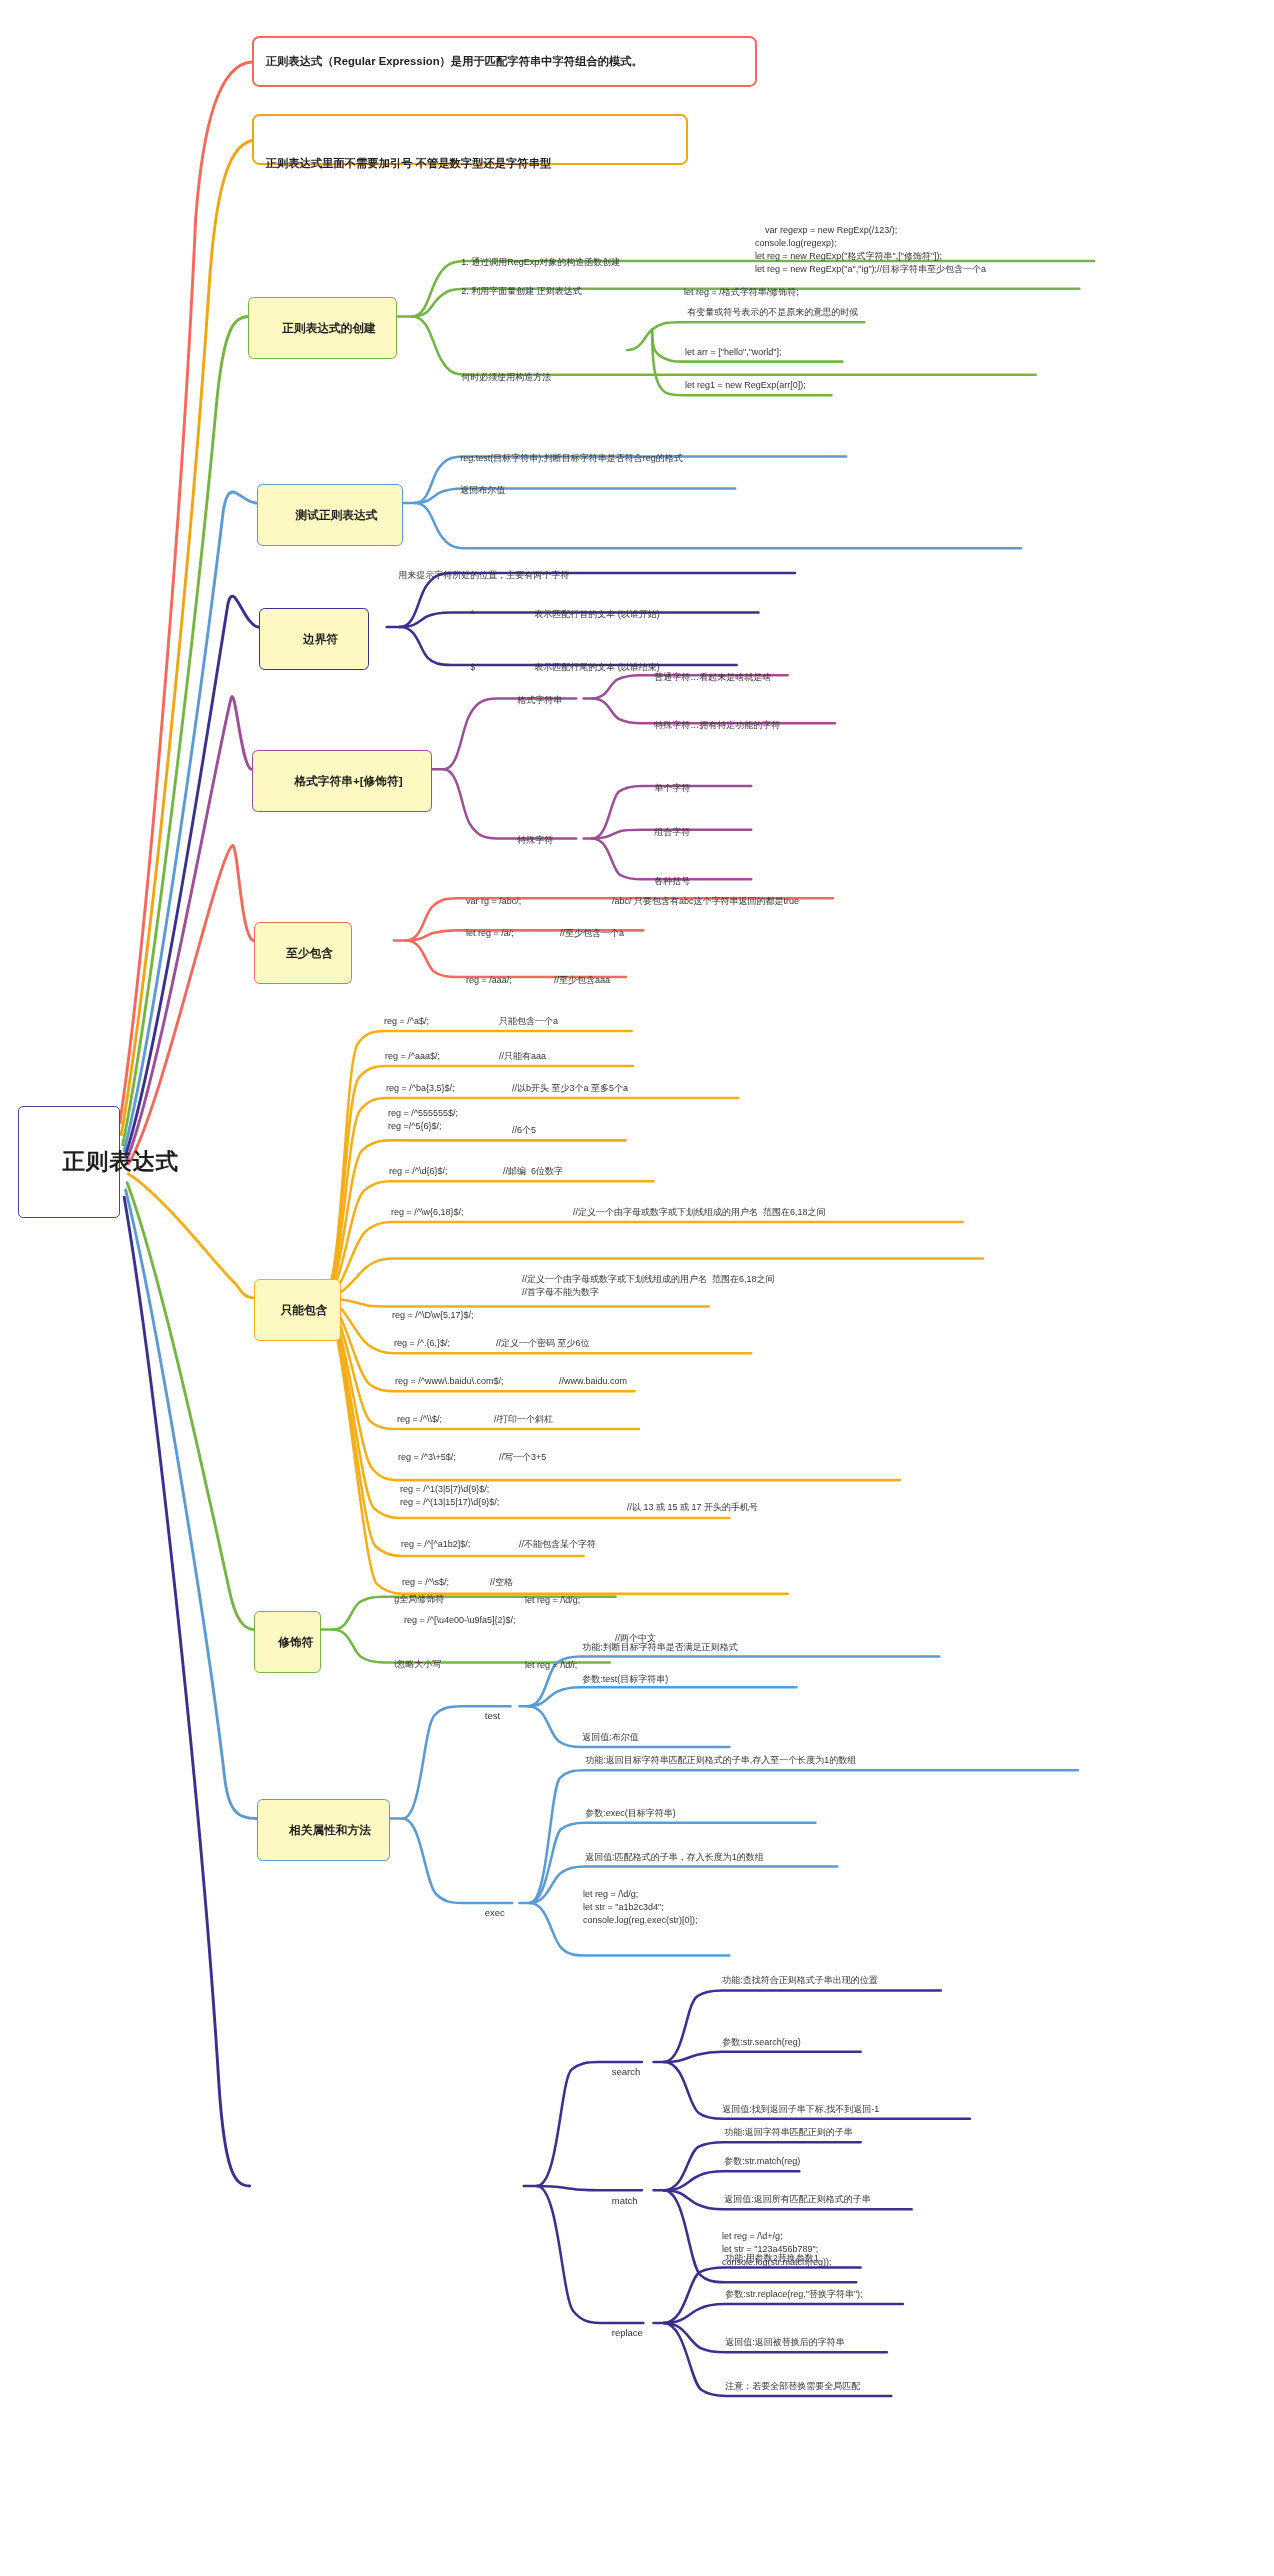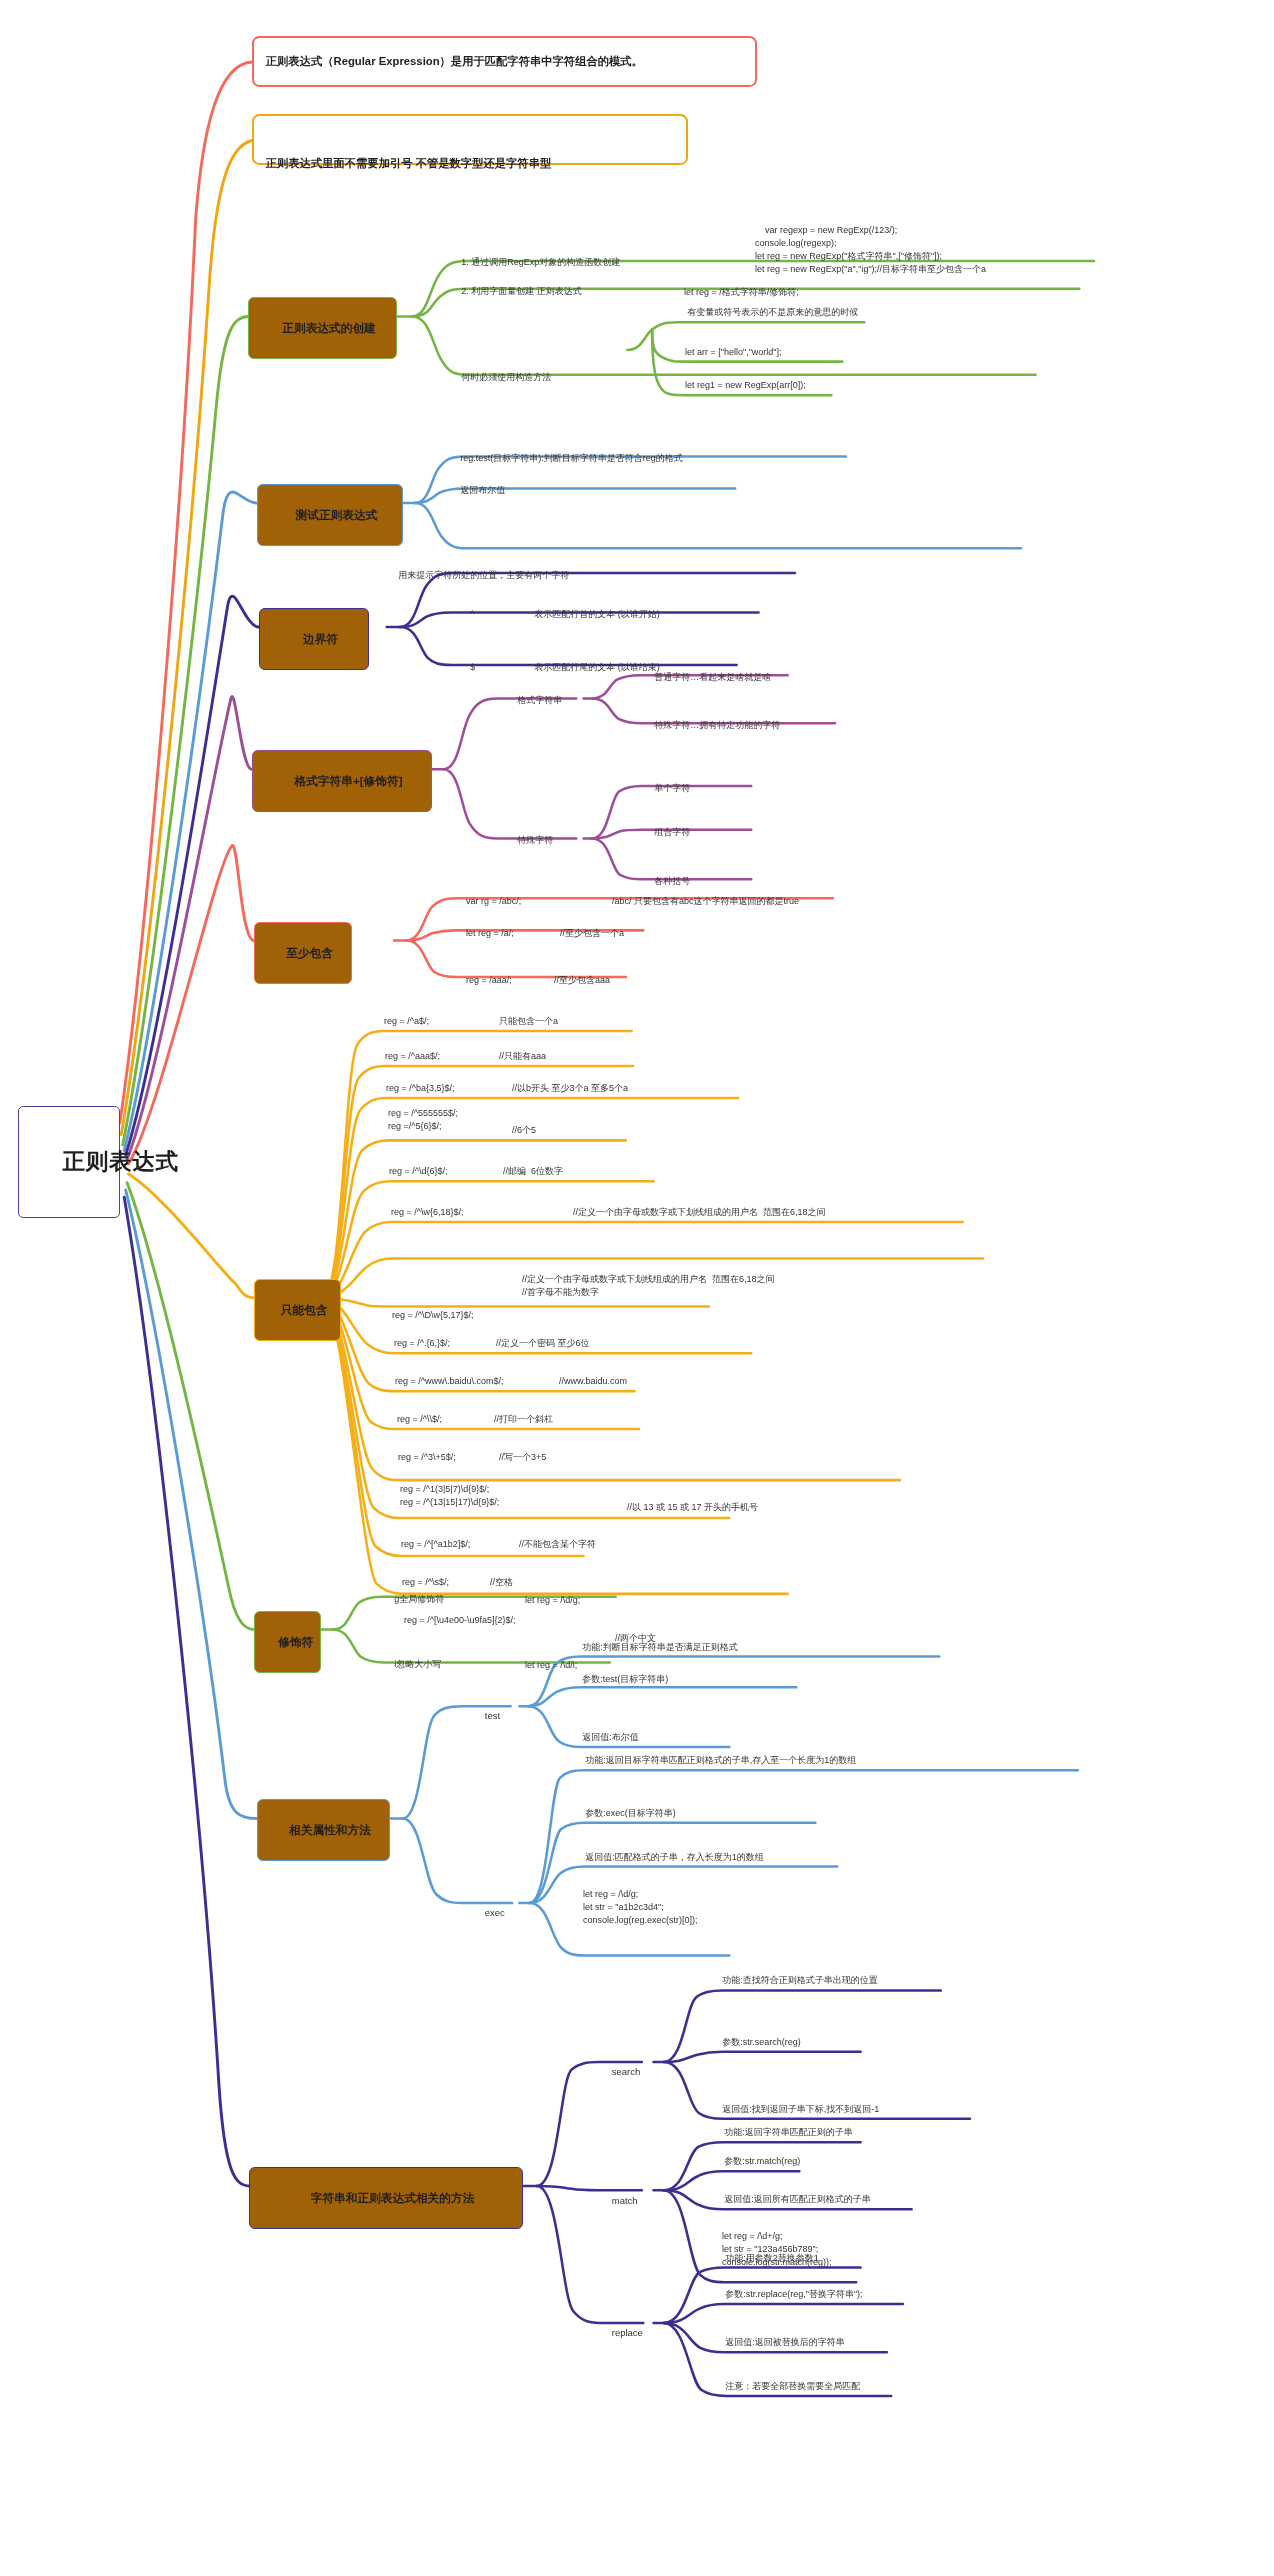--- a/index.html
+++ b/index.html
@@ -38,21 +38,21 @@
     letter-spacing:0.7px;
     color:#1f1f1f;
     padding:10.2px 16px;
     text-align:center;
   }
   
   .topic{
     border-width:1.8px;
     border-style:solid;
     border-radius:5.8px;
-    background:#a16207;
+    background:#fef9c3;
     font-weight:bold;
     font-size:11.7px;
     color:#1f1f1f;
     padding:6.6px 10.2px;
     text-align:center;
   }
   
   .banner{
     border-width:2.2px;
     border-style:solid;
@@ -411,23 +411,20 @@
   <div class="node leaf mid" style="left:472px; top:1894px;">
     <span>exec</span>
   </div>
   <div class="node leaf" style="left:583px; top:1754px;"><span>功能:返回目标字符串匹配正则格式的子串,存入至一个长度为1的数组</span></div>
   <div class="node leaf" style="left:583px; top:1807px;"><span>参数:exec(目标字符串)</span></div>
   <div class="node leaf" style="left:583px; top:1851px;"><span>返回值:匹配格式的子串，存入长度为1的数组</span></div>
   <div class="node code" style="left:583px; top:1888px;"><span>let reg = /\d/g;
 let str = "a1b2c3d4";
 console.log(reg.exec(str)[0]);</span></div>
 
-  <div class="node topic" style="left:249px; top:2167px; width:274px; border-color:#3b2f8f;">
-    <span>字符串和正则表达式相关的方法</span>
-  </div>
 
   <div class="node leaf mid" style="left:599px; top:2053px;">
     <span>search</span>
   </div>
   <div class="node leaf" style="left:720px; top:1974px;"><span>功能:查找符合正则格式子串出现的位置</span></div>
   <div class="node leaf" style="left:720px; top:2036px;"><span>参数:str.search(reg)</span></div>
   <div class="node leaf" style="left:720px; top:2103px;"><span>返回值:找到返回子串下标,找不到返回-1</span></div>
 
   <div class="node leaf mid" style="left:599px; top:2182px;">
     <span>match</span>

